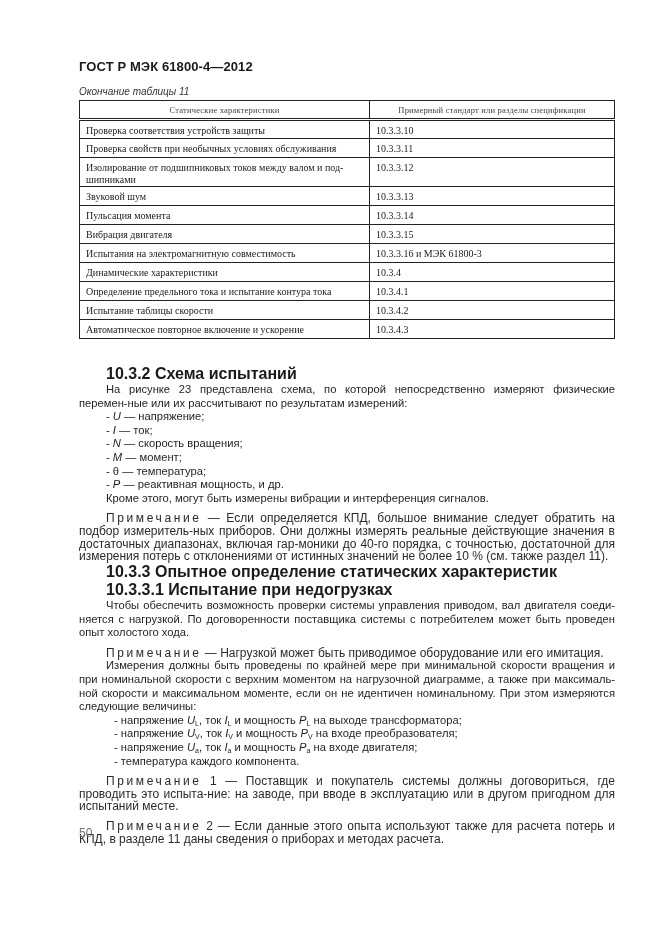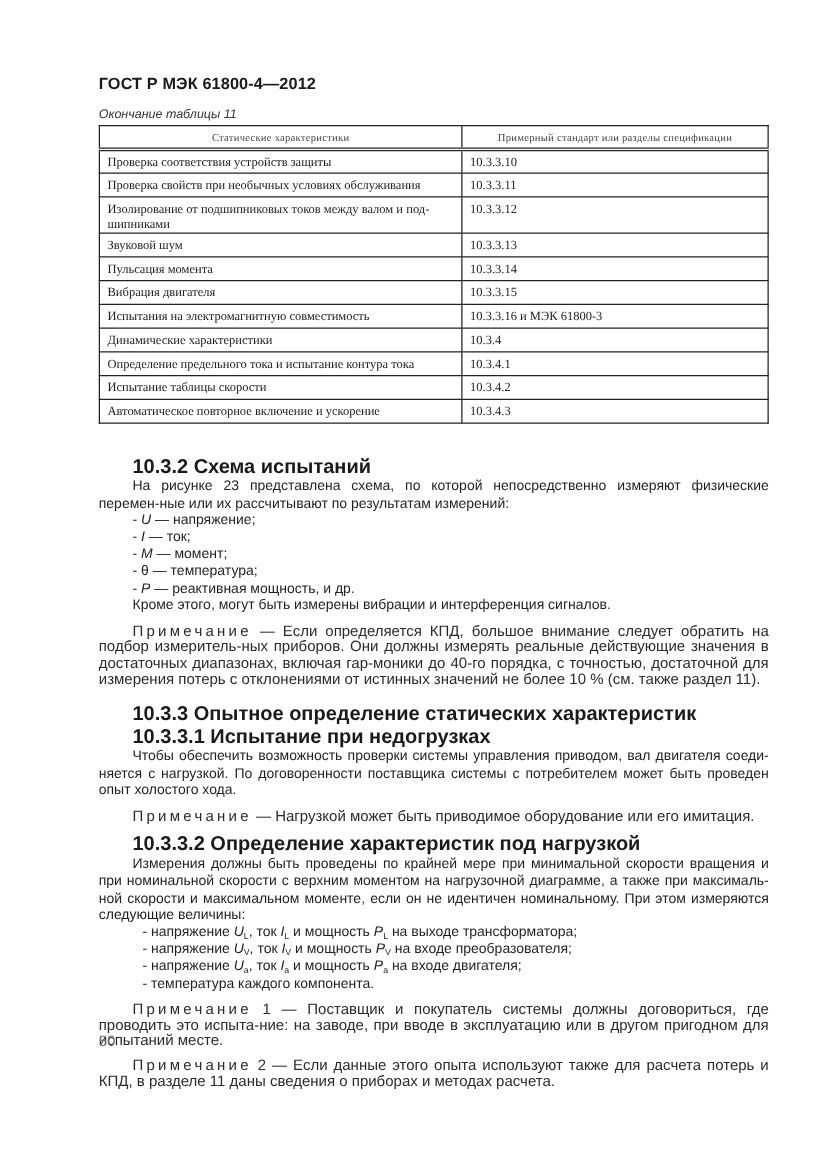--- a/index.html
+++ b/index.html
@@ -98,34 +98,34 @@
         <td>10.3.4.3</td>
       </tr>
   </tbody>
 </table>
 
 <div class="abs" style="left:79px; top:365px; width:536px;">
   <div class="h indent">10.3.2 Схема испытаний</div>
   <div class="body-text p indent">На рисунке 23 представлена схема, по которой непосредственно измеряют физические перемен-ные или их рассчитывают по результатам измерений:</div>
   <div class="body-text li">- <i>U</i><span> — напряжение;</span></div>
   <div class="body-text li">- <i>I</i><span> — ток;</span></div>
+  <div class="body-text li">- <i>N</i><span> — скорость вращения;</span></div>
   <div class="body-text li">- <i>M</i><span> — момент;</span></div>
   <div class="body-text li">- <span>θ</span><span> — температура;</span></div>
   <div class="body-text li">- <i>P</i><span> — реактивная мощность, и др.</span></div>
   <div class="body-text indent">Кроме этого, могут быть измерены вибрации и интерференция сигналов.</div>
   <div class="note-text p indent" style="margin-top:7px;"><span class="spaced">Примечание</span><span> — Если определяется КПД, большое внимание следует обратить на подбор измеритель-ных приборов. Они должны измерять реальные действующие значения в достаточных диапазонах, включая гар-моники до 40-го порядка, с точностью, достаточной для измерения потерь с отклонениями от истинных значений не более 10 % (см. также раздел 11).</span></div>
 </div>
 
 <div class="abs" style="left:79px; top:563px; width:536px;">
   <div class="h indent">10.3.3 Опытное определение статических характеристик</div>
   <div class="h indent">10.3.3.1 Испытание при недогрузках</div>
   <div class="body-text p indent">Чтобы обеспечить возможность проверки системы управления приводом, вал двигателя соеди-няется с нагрузкой. По договоренности поставщика системы с потребителем может быть проведен опыт холостого хода.</div>
   <div class="note-text indent" style="margin-top:7px;"><span class="spaced">Примечание</span><span> — Нагрузкой может быть приводимое оборудование или его имитация.</span></div>
 
-  <div class="h indent" style="margin-top:8px;">10.3.3.2 Определение характеристик под нагрузкой</div>
   <div class="body-text p indent">Измерения должны быть проведены по крайней мере при минимальной скорости вращения и при номинальной скорости с верхним моментом на нагрузочной диаграмме, а также при максималь-ной скорости и максимальном моменте, если он не идентичен номинальному. При этом измеряются следующие величины:</div>
 
   <div class="body-text li2"><span>- напряжение </span><i>U</i><sub>L</sub><span>, ток </span><i>I</i><sub>L</sub><span> и мощность </span><i>P</i><sub>L</sub><span> на выходе трансформатора;</span></div>
   <div class="body-text li2"><span>- напряжение </span><i>U</i><sub>V</sub><span>, ток </span><i>I</i><sub>V</sub><span> и мощность </span><i>P</i><sub>V</sub><span> на входе преобразователя;</span></div>
   <div class="body-text li2"><span>- напряжение </span><i>U</i><sub>a</sub><span>, ток </span><i>I</i><sub>a</sub><span> и мощность </span><i>P</i><sub>a</sub><span> на входе двигателя;</span></div>
   <div class="body-text li2">- температура каждого компонента.</div>
 
   <div class="note-text p indent" style="margin-top:7px;"><span class="spaced">Примечание</span><span> 1</span><span> — Поставщик и покупатель системы должны договориться, где проводить это испыта-ние: на заводе, при вводе в эксплуатацию или в другом пригодном для испытаний месте.</span></div>
   <div class="note-text p indent" style="margin-top:7px;"><span class="spaced">Примечание</span><span> 2</span><span> — Если данные этого опыта используют также для расчета потерь и КПД, в разделе 11 даны сведения о приборах и методах расчета.</span></div>
 </div>

